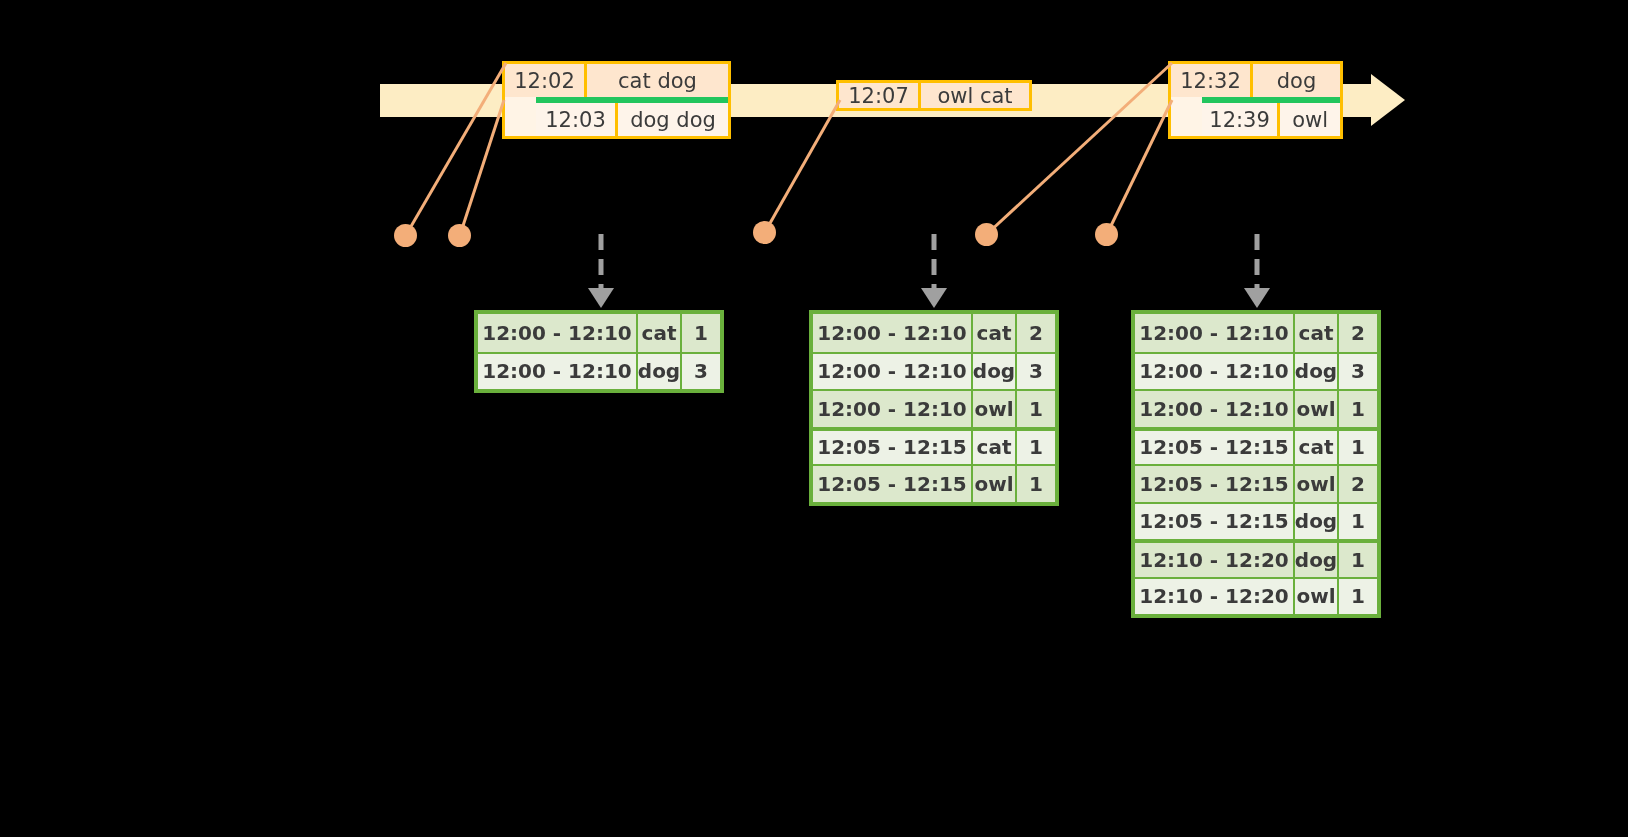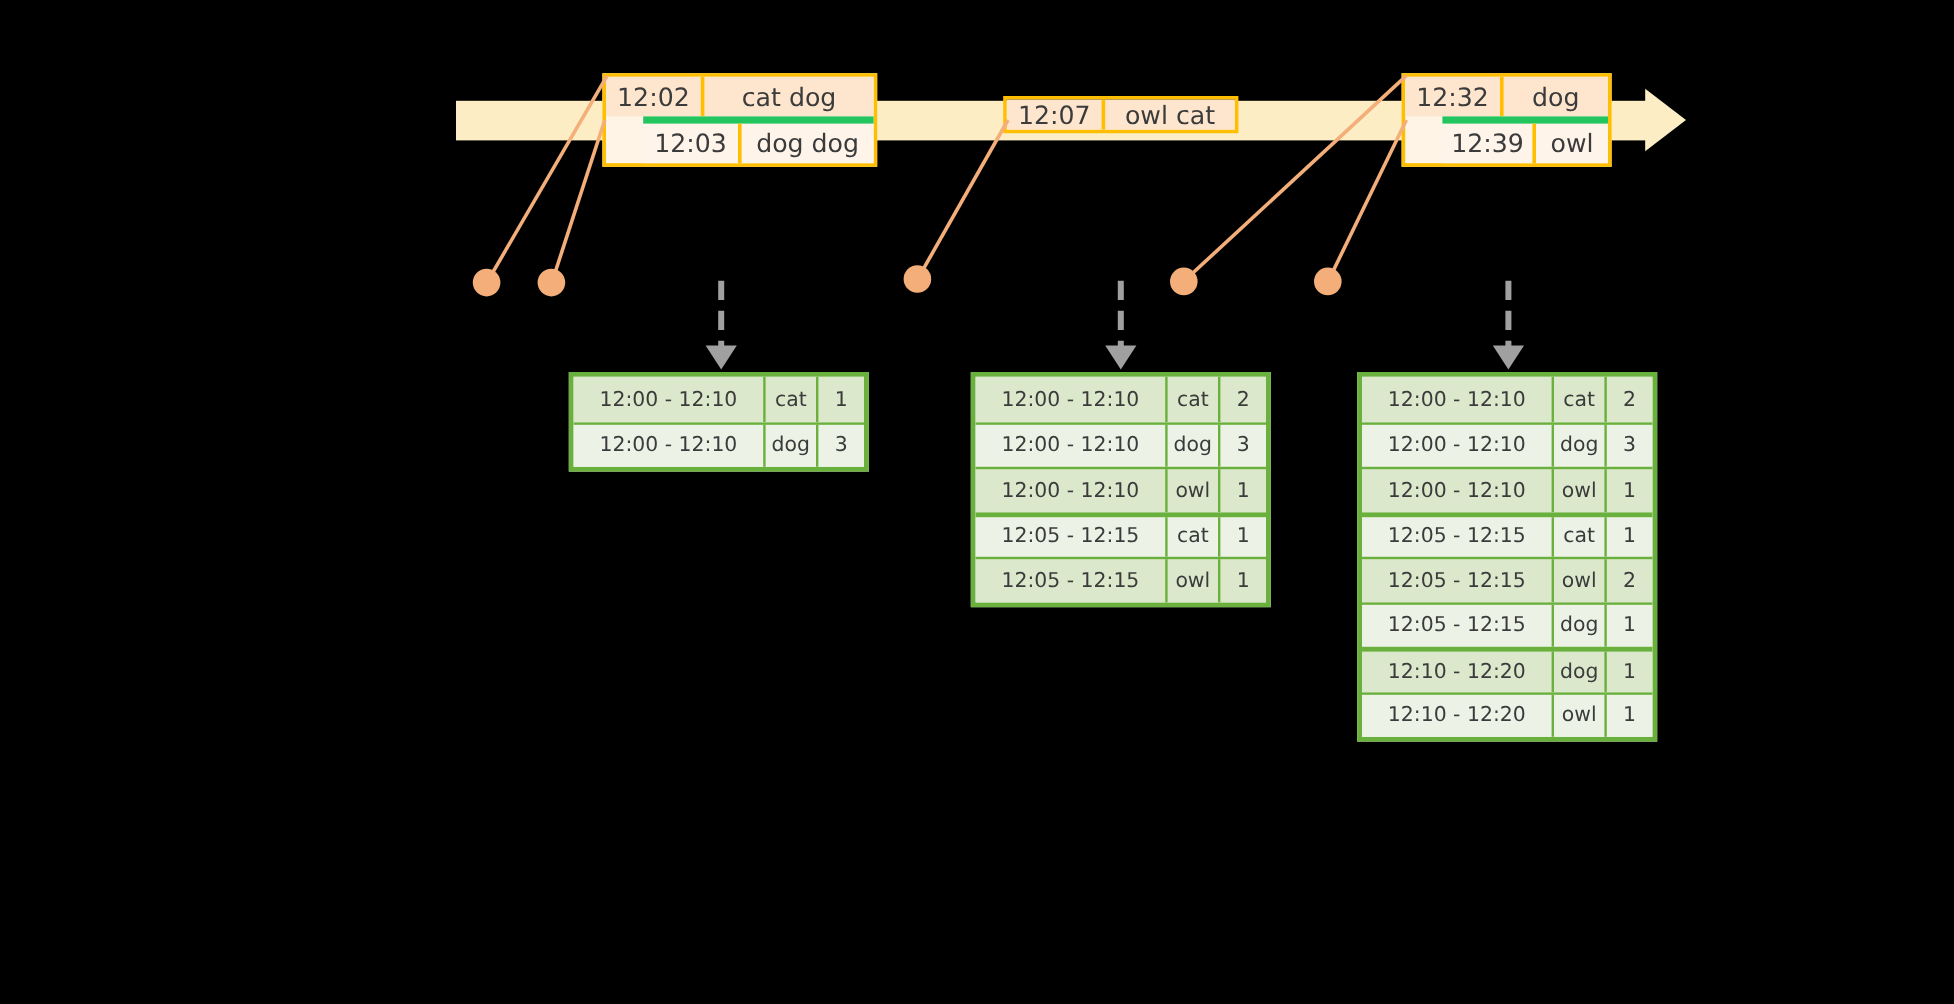--- a/index.html
+++ b/index.html
@@ -103,24 +103,25 @@
     box-sizing: border-box;
   }
   .result-row.odd  { background: #DCE8CC; }
   .result-row.even { background: #EDF2E6; }
   .result-row + .result-row { border-top: 2px solid #6AB03C; }
   .result-row.group-end + .result-row { border-top: 4px solid #6AB03C; }
   .result-cell {
     display: flex;
     align-items: center;
     justify-content: center;
-    font-size: 17px;
+    font-size: 20px;
     color: #3b3b3b;
     box-sizing: border-box;
     white-space: nowrap;
+    font-weight: bold;
   }
   .result-cell.win {
     flex: 1 1 auto;
     border-right: 2px solid #6AB03C;
   }
   .result-cell.key {
     width: 44px;
     border-right: 2px solid #6AB03C;
   }
   .result-cell.cnt {

